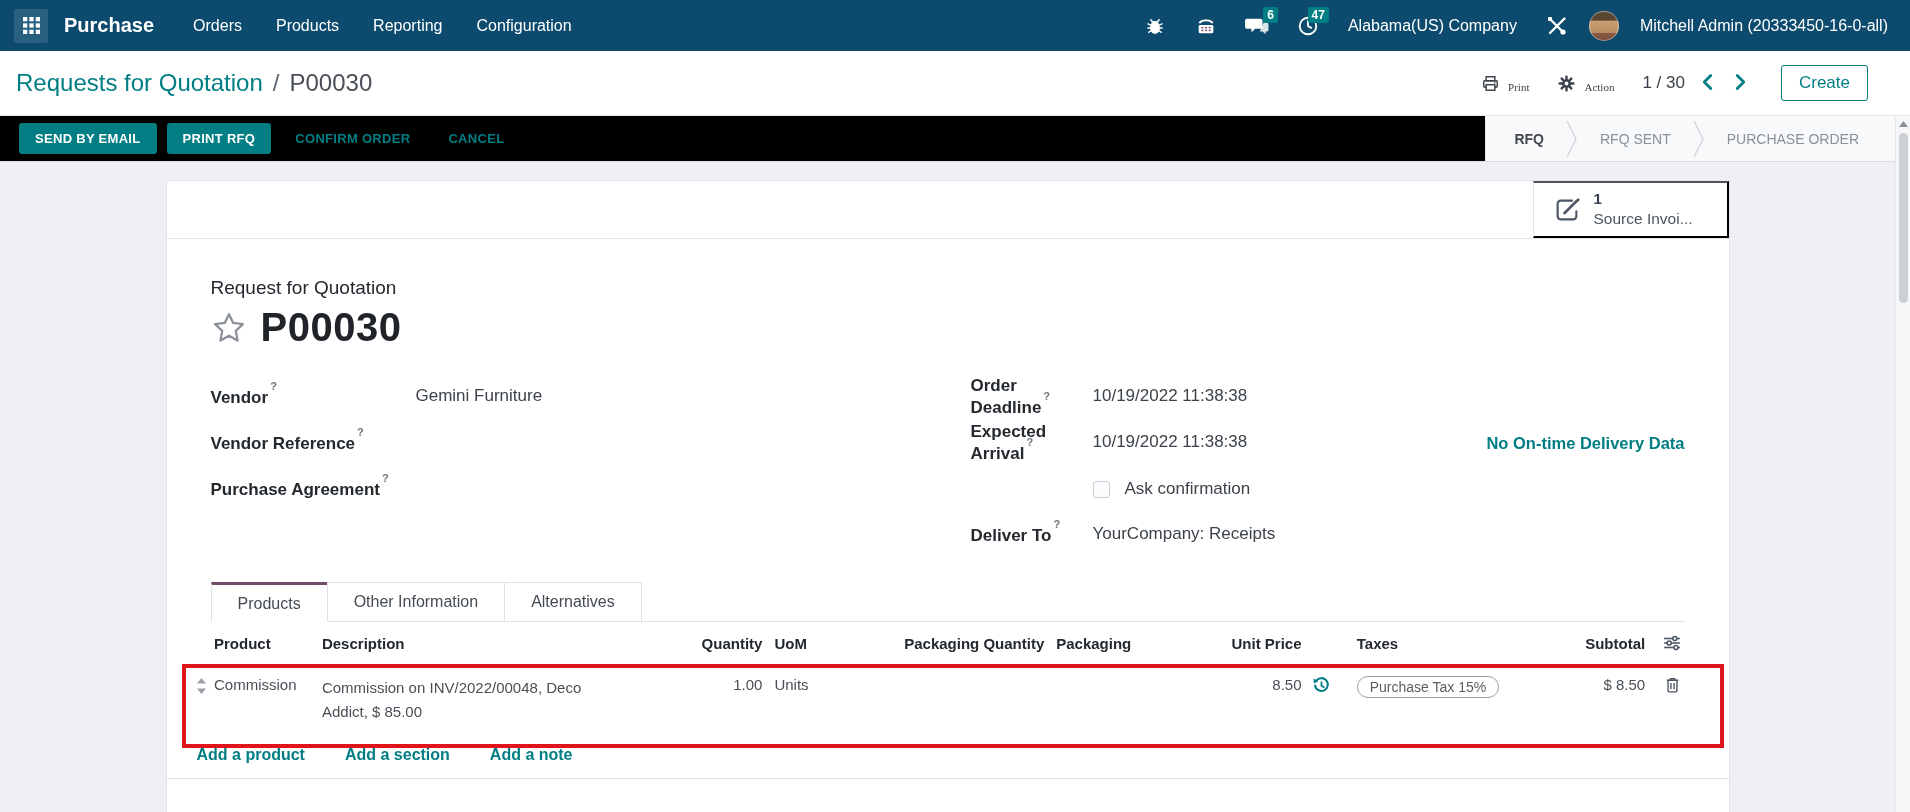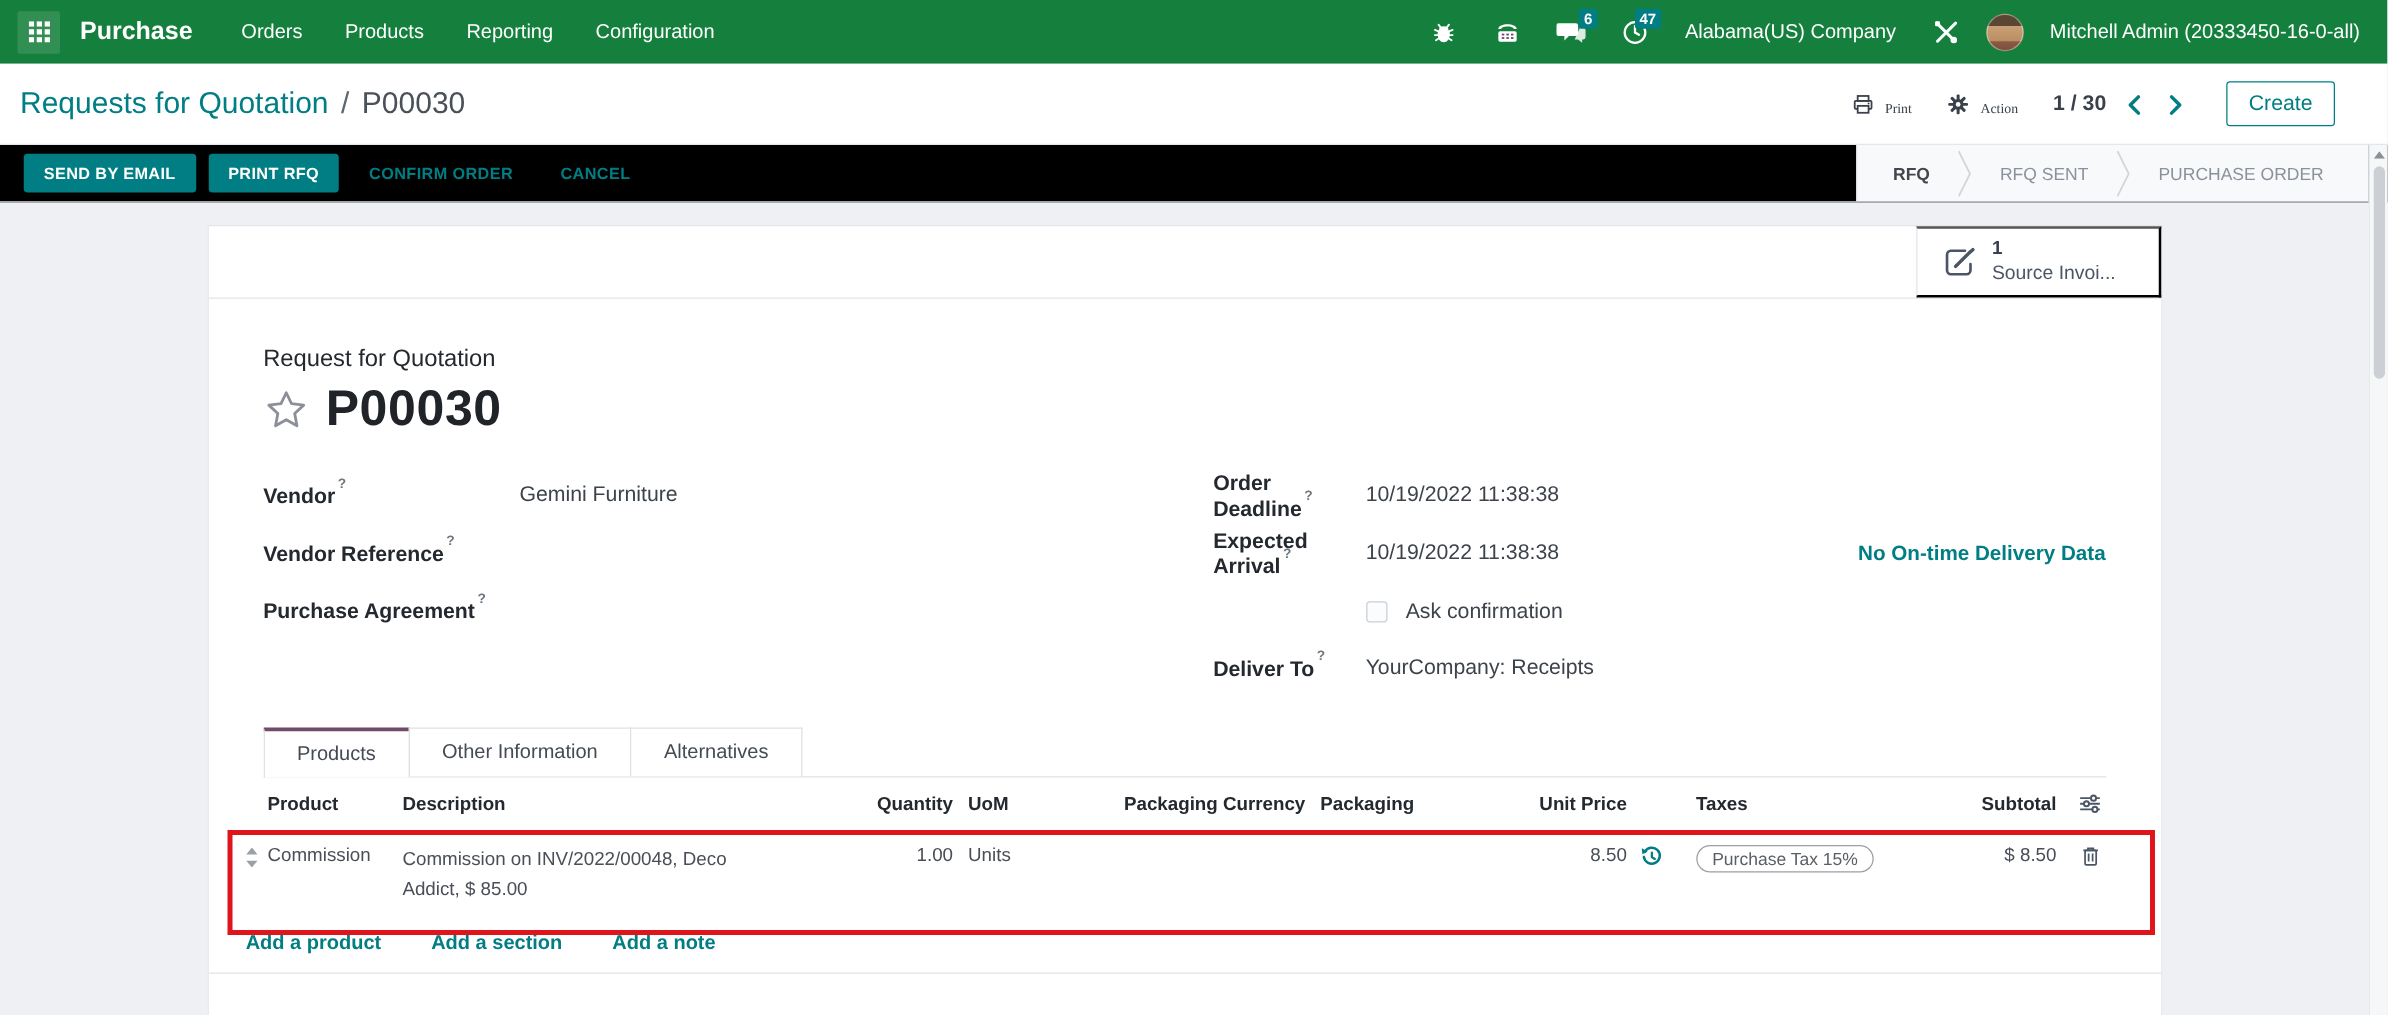--- a/index.html
+++ b/index.html
@@ -1,21 +1,21 @@
 <!DOCTYPE html>
 <html><head>
 <meta charset="utf-8">
 <style>
   * { margin:0; padding:0; box-sizing:border-box; }
   html,body { width:1910px; height:812px; overflow:hidden; background:#eef0f4;
     font-family:"Liberation Sans", sans-serif; }
   .screen { position:relative; width:1910px; height:812px; }
 
   
-  .navbar { height:51px; background:#15803d; display:flex; align-items:center;
+  .navbar { height:51px; background:#0c4a6e; display:flex; align-items:center;
     justify-content:space-between; padding:0 14px; color:#fff; }
   .nav-left { display:flex; align-items:center; gap:8px; }
   .apps-btn { width:34px; height:34px; display:flex; align-items:center; justify-content:center;
     background:rgba(255,255,255,.12); border-radius:2px; cursor:pointer; }
   .app-name { font-size:20px; font-weight:600; margin:0 14px 0 8px; cursor:pointer; }
   .nav-menu { display:flex; align-items:center; }
   .nav-menu .menu-item { font-size:16px; color:#fff; padding:0 17px; cursor:pointer; }
   .nav-right { display:flex; align-items:center; gap:13px; }
   .nav-icon { position:relative; width:38px; height:34px; display:flex; align-items:center;
     justify-content:center; cursor:pointer; }
@@ -28,21 +28,21 @@
 
   
   .breadcrumb-bar { height:65px; background:#fff; display:flex; align-items:center;
     justify-content:space-between; padding:0 42px 0 16px; border-bottom:1px solid #e4e7ea; }
   .breadcrumb { font-size:24px; display:flex; gap:10px; align-items:baseline; }
   .breadcrumb .parent { color:#017e84; cursor:pointer; }
   .breadcrumb .sep { color:#5b6670; }
   .breadcrumb .current { color:#4a5058; }
   .cp-right { display:flex; align-items:center; gap:28px; }
   .cp-btn { display:flex; align-items:flex-end; gap:8px; font-size:11px; color:#3a414a; cursor:pointer;font-family:Liberation Serif, serif; }
-  .pager { display:flex; align-items:flex-end; gap:16px;font-weight:bold; }
+  .pager { display:flex; align-items:flex-start; gap:16px; }
   .pager-text { font-size:17px; color:#3a414a; }
   .pager-arrows { display:flex; gap:20px; }
   .pager-arrow { cursor:pointer; display:flex; align-items:center; }
   .create-btn { border:1px solid #017e84; color:#017e84; background:#fff; font-size:17px;
     padding:7px 17px; border-radius:3px; cursor:pointer; margin-left:6px;
     font-family:"Liberation Sans", sans-serif; }
 
   
   .action-bar { height:46px; background:#000000; border-bottom:1px solid #d9dde1;
     display:flex; align-items:center; justify-content:space-between; padding-left:19px; }
@@ -373,21 +373,21 @@
           <div class="tab">Alternatives</div>
         </div>
 
         <div class="table-wrap">
           <div class="trow thead">
             <div class="c-handle"></div>
             <div class="c-product">Product</div>
             <div class="c-desc">Description</div>
             <div class="c-qty">Quantity</div>
             <div class="c-uom">UoM</div>
-            <div class="c-pkgqty">Packaging Currency</div>
+            <div class="c-pkgqty">Packaging Quantity</div>
             <div class="c-pkg">Packaging</div>
             <div class="c-price">Unit Price</div>
             <div class="c-hist"></div>
             <div class="c-taxes">Taxes</div>
             <div class="c-subtotal">Subtotal</div>
             <div class="c-trash">
               <span>
                 <svg width="18" height="18" viewBox="0 0 16 16" fill="none" stroke="#4b5563" stroke-width="1.4">
                   <line x1="1" y1="4" x2="15" y2="4"></line>
                     <circle cx="10.5" cy="4" r="1.8" fill="#fff"></circle>

